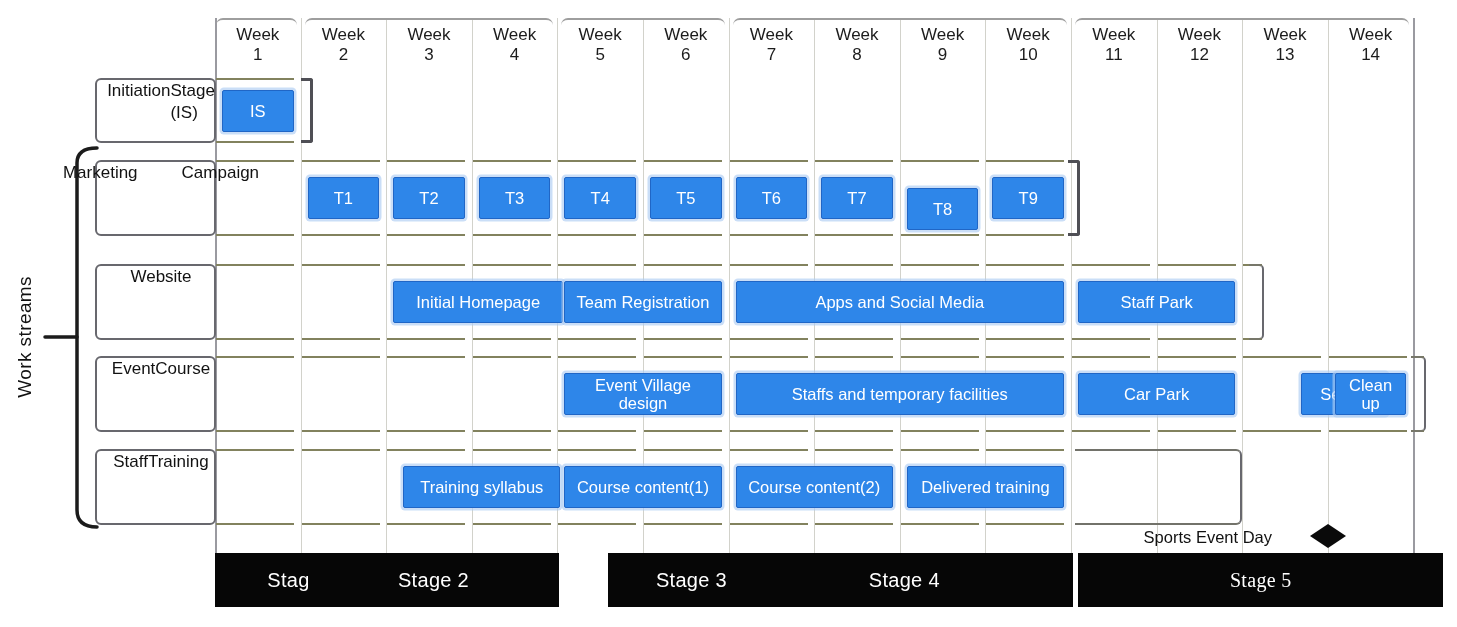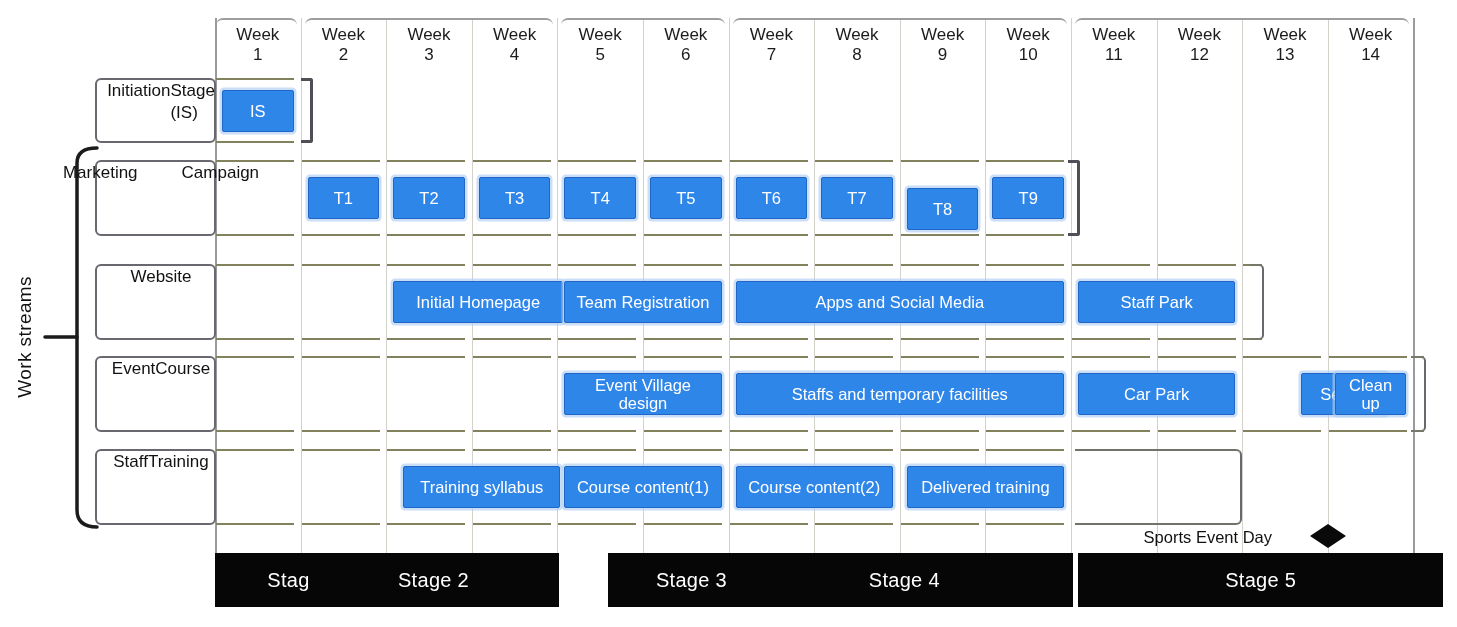--- a/index.html
+++ b/index.html
@@ -231,20 +231,20 @@
       </div>
       <div class="task" style="left: 906.8px; width: 157.2px; top: 466px; background: rgb(46, 134, 233); border: 1.5px solid rgb(32, 102, 198); box-shadow: rgba(173, 205, 242, 0.65) 0px 0px 0px 2.5px; color: rgb(255, 255, 255);">
         <span>Delivered training</span>
       </div>
     </div>
   <div id="stagebar">
       <div class="stage" style="left: 215px; width: 87.6px; background: rgb(6, 6, 6); color: rgb(255, 255, 255); padding-left: 44px;">Stage 1</div>
       <div class="stage" style="left: 307.6px; width: 251.8px; background: rgb(6, 6, 6); color: rgb(255, 255, 255);">Stage 2</div>
       <div class="stage" style="left: 564.4px; width: 166.2px; background: rgb(6, 6, 6); color: rgb(255, 255, 255); margin-left: 44px;">Stage 3</div>
       <div class="stage" style="left: 735.6px; width: 337.4px; background: rgb(6, 6, 6); color: rgb(255, 255, 255);">Stage 4</div>
-      <div class="stage" style="left: 1078px; width: 365.4px; background: rgb(6, 6, 6); color: rgb(255, 255, 255);">Stage 5</div>
+      <div class="stage" style="left: 1078px; width: 365.4px; background: rgb(6, 6, 6); color: rgb(255, 255, 255); font-family: Liberation Serif, serif;">Stage 5</div>
     </div>
 
   <div class="ms-label">Sports Event Day</div>
   <svg class="ms-diamond" width="40" height="26" viewBox="0 0 40 26">
     <polygon points="2,13 20,1 38,13 20,25" fill="#0a0a0a"></polygon>
   </svg>
 </div>
 
 </body></html>

